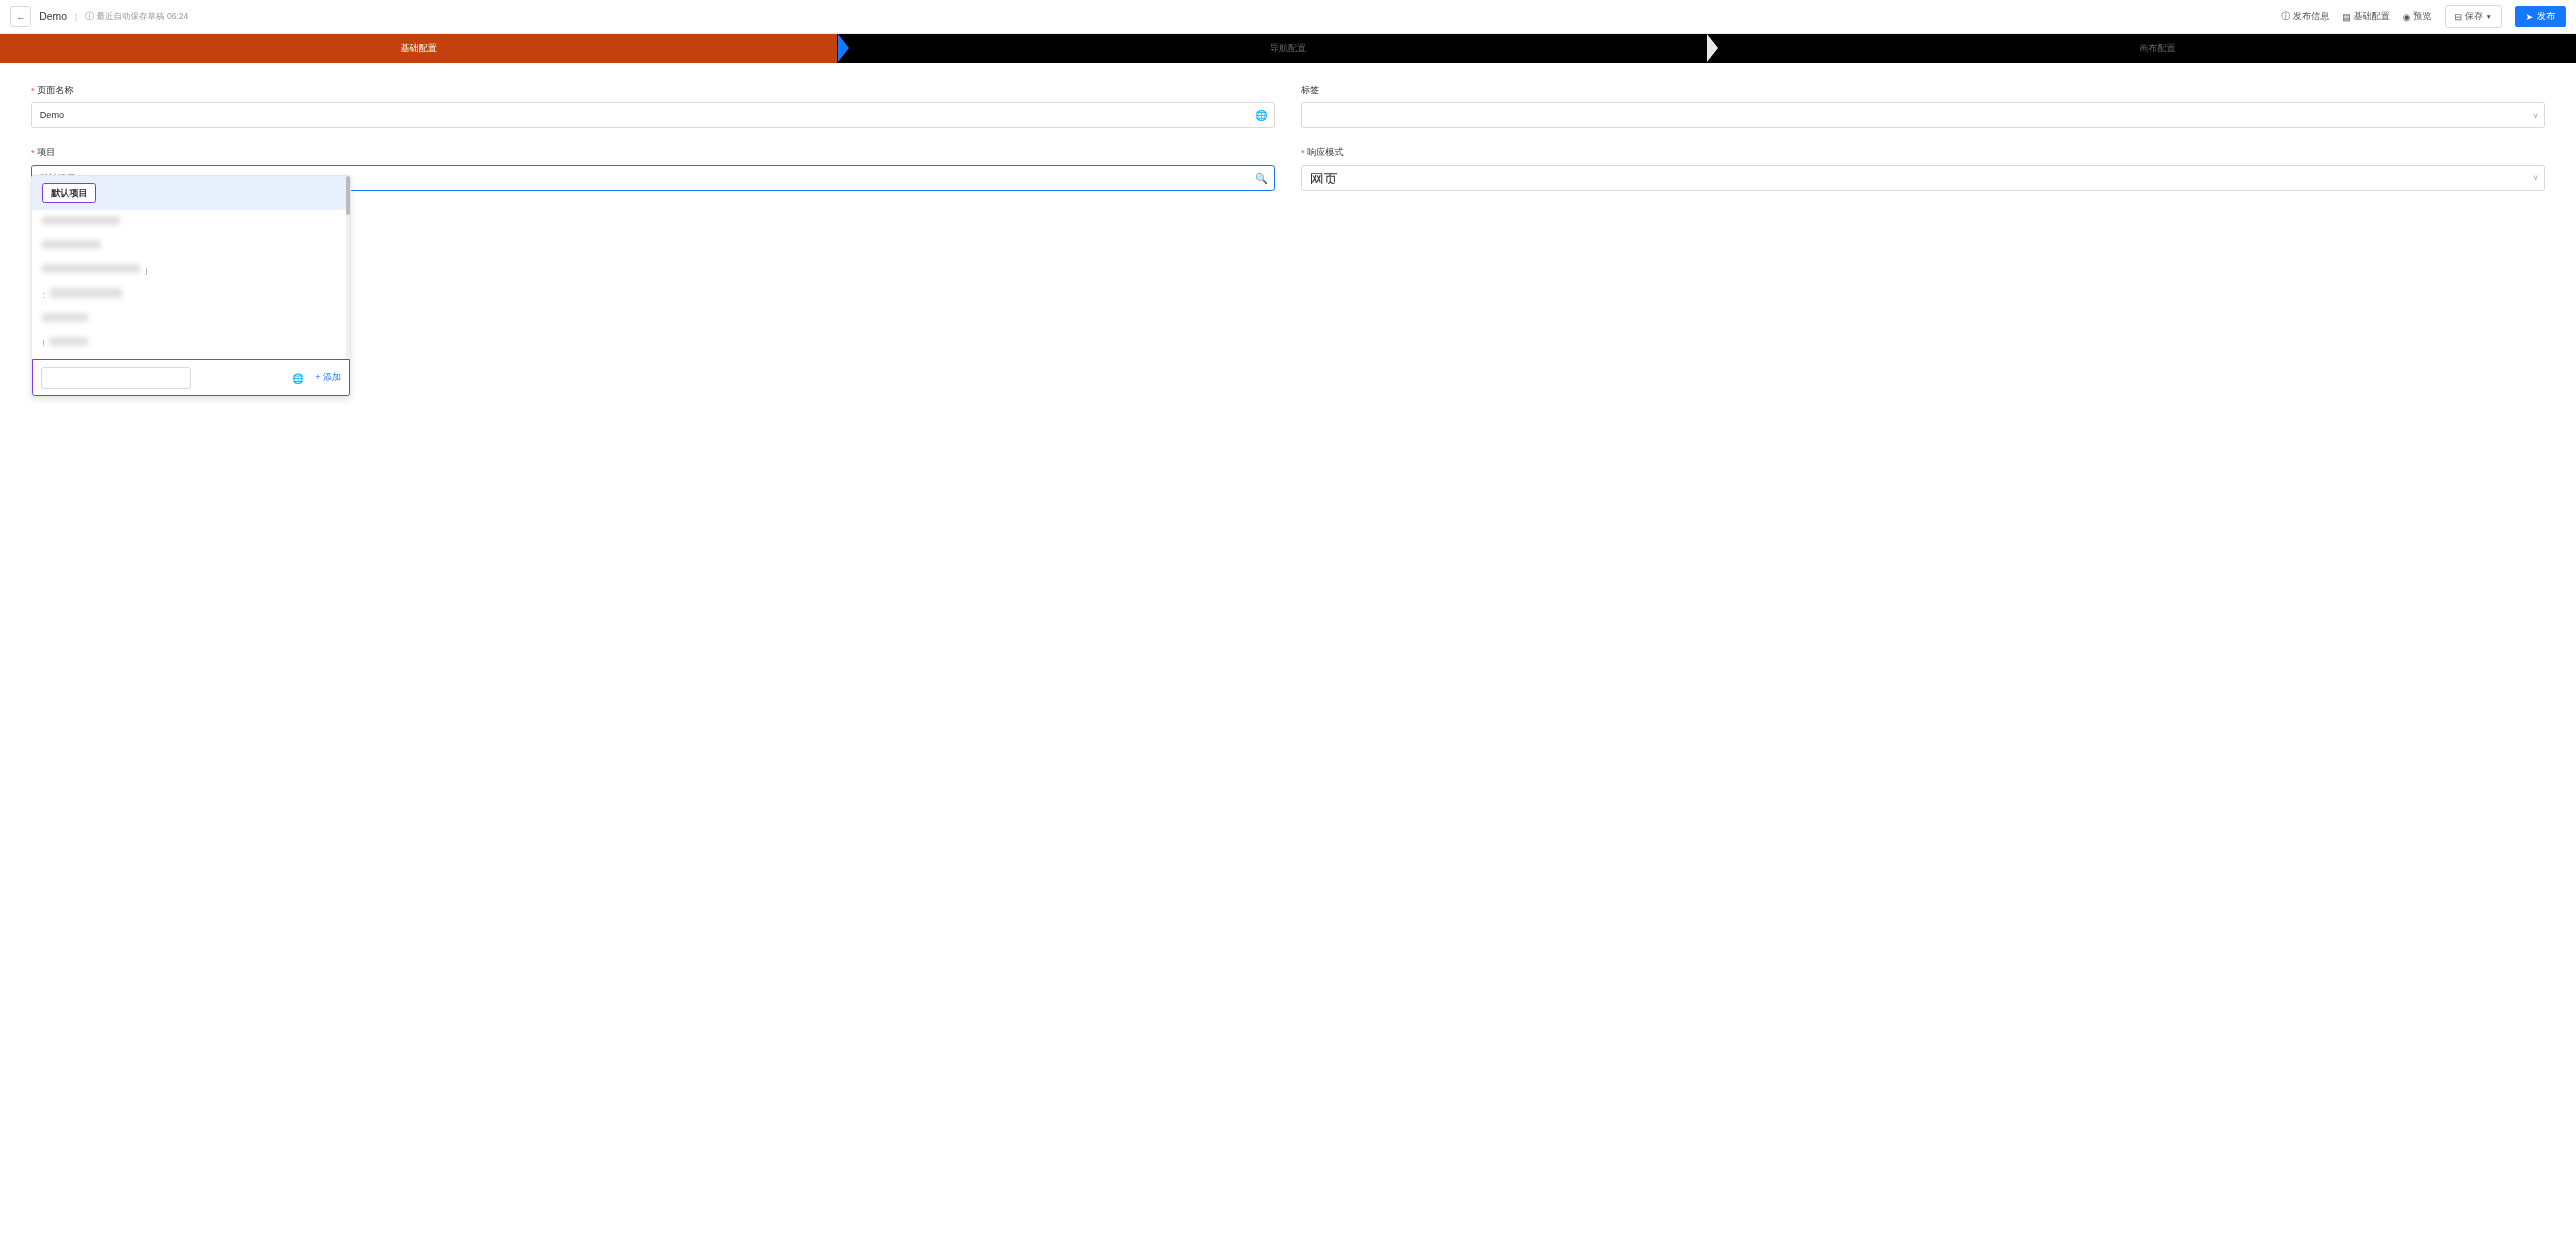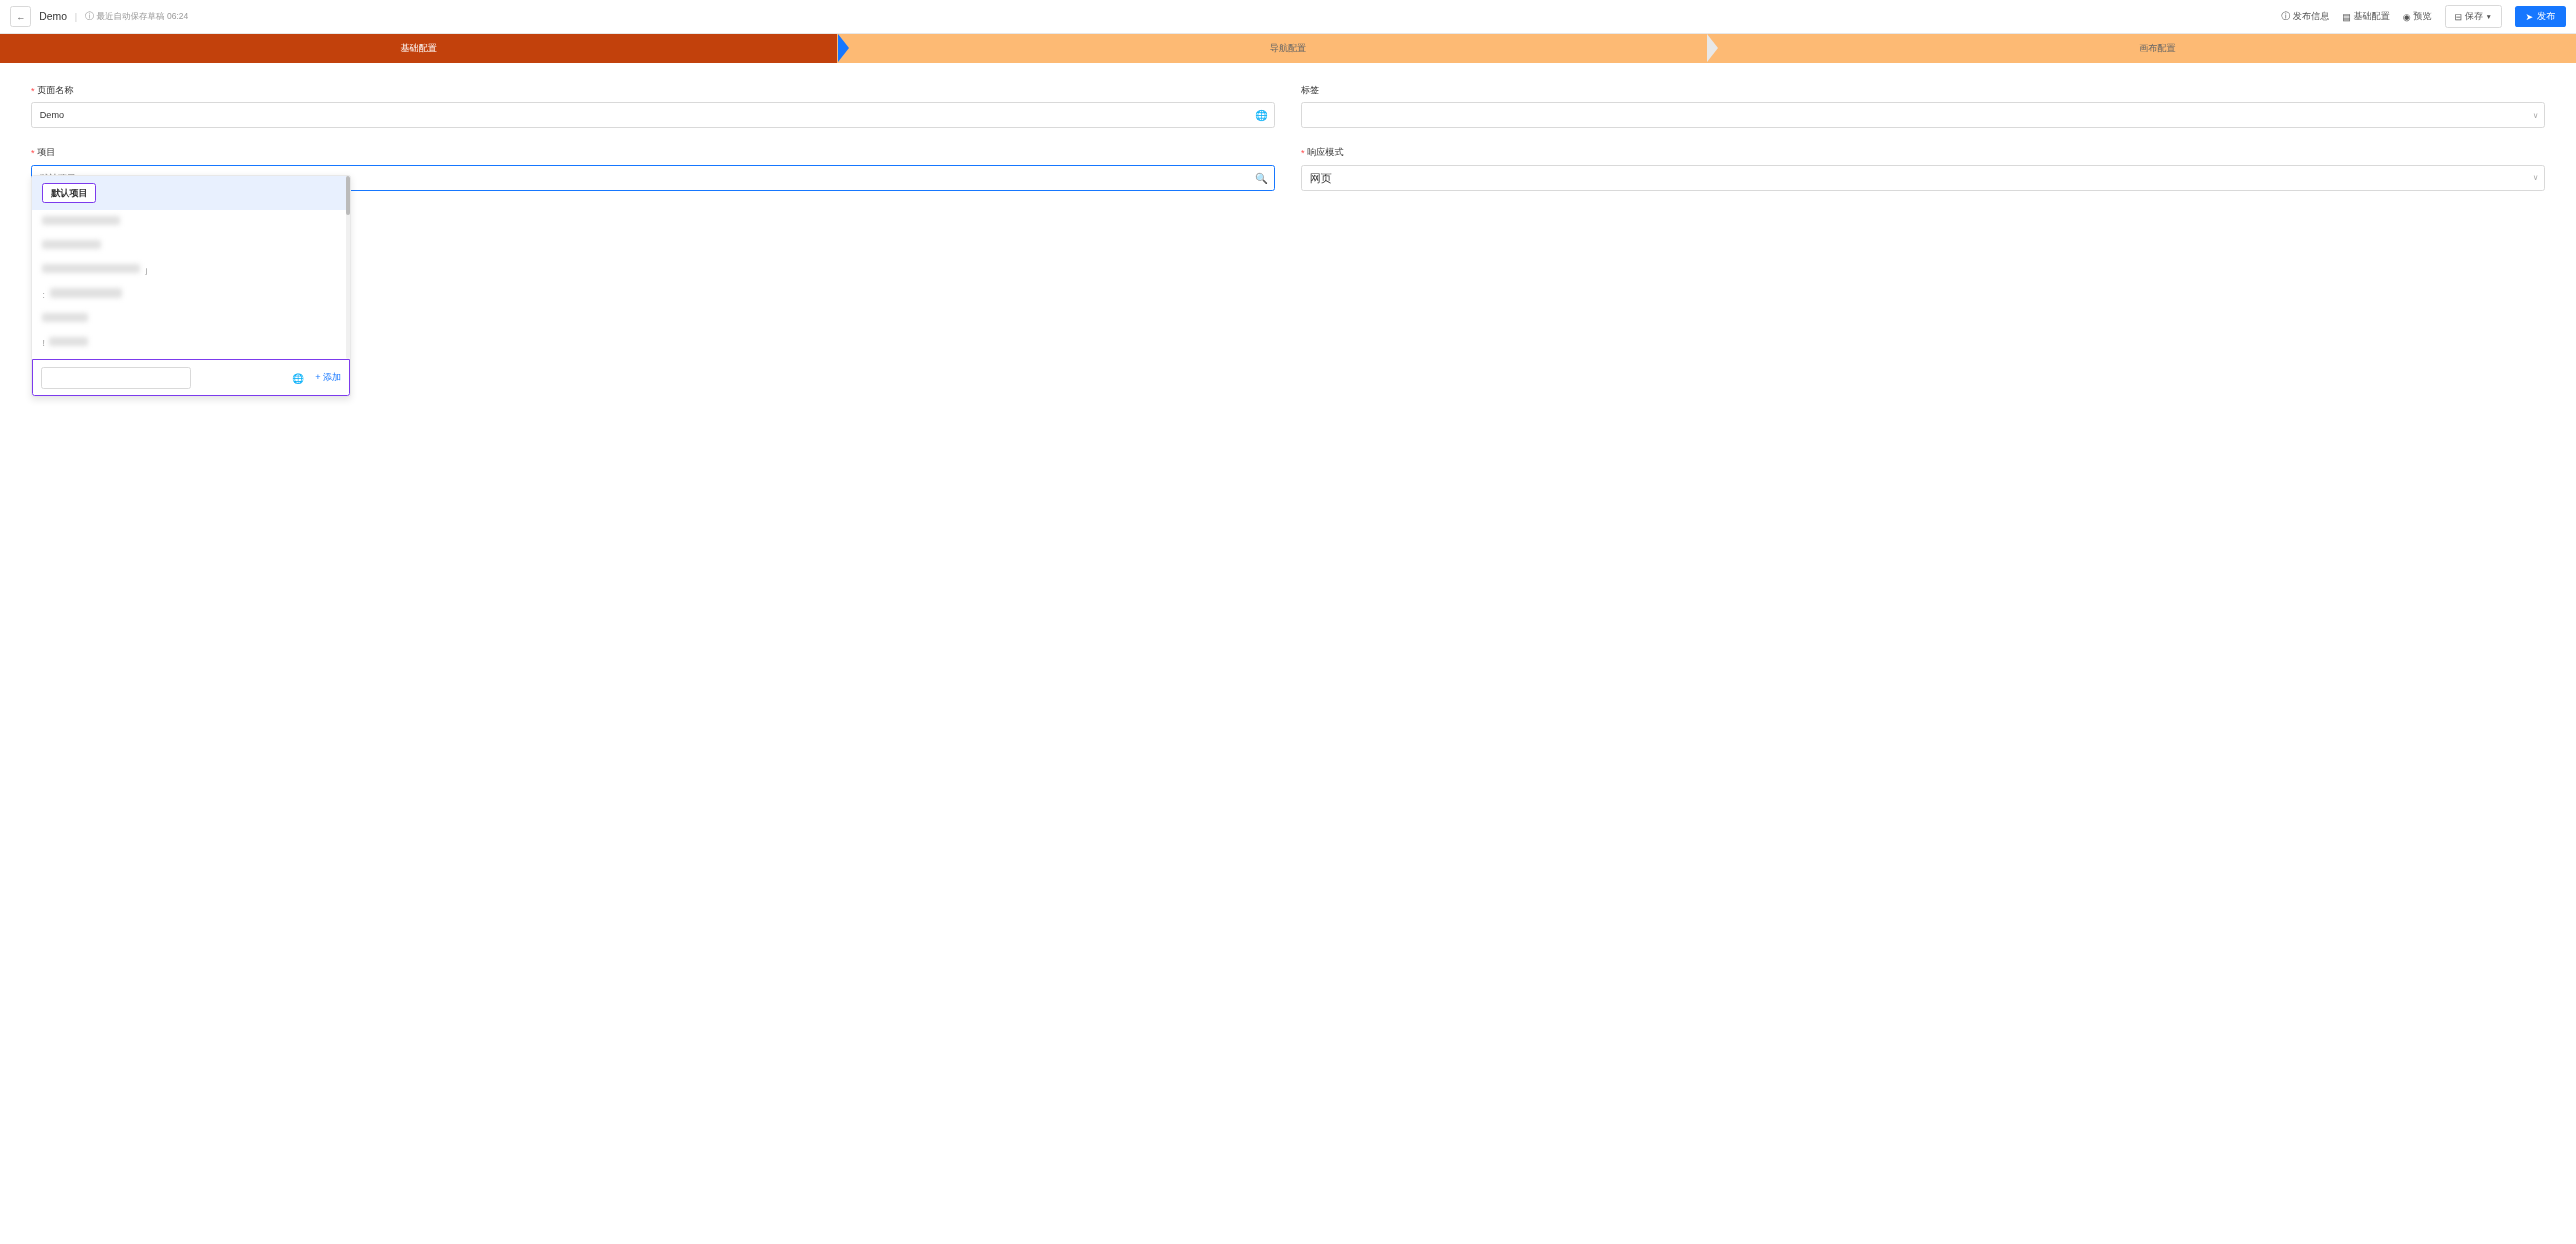--- a/index.html
+++ b/index.html
@@ -101,21 +101,21 @@
       font-size: 9.1px;
       font-weight: 500;
       position: relative;
       cursor: pointer;
     }
     .step-item.active {
       background: #c2410c;
       color: #fff;
     }
     .step-item.inactive {
-      background: #fdba74;
+      background: #000000;
       color: #666;
       padding-left: 32px;
     }
     
     .step-item.active::after {
       content: '';
       position: absolute;
       right: -11.8px;
       top: 0;
       width: 0;
@@ -206,21 +206,21 @@
     }
     .select-wrapper {
       position: relative;
       display: flex;
       align-items: center;
     }
     .form-select {
       border: 0.7px solid #d9d9d9;
       border-radius: 2.6px;
       padding: 5.2px 23.5px 5.2px 7.8px;
-      font-size: 11px;
+      font-size: 14px;
       color: #333;
       outline: none;
       height: 26px;
       width: 100%;
       appearance: none;
       background: #fff;
       cursor: pointer;
     }
     .select-arrow {
       position: absolute;

